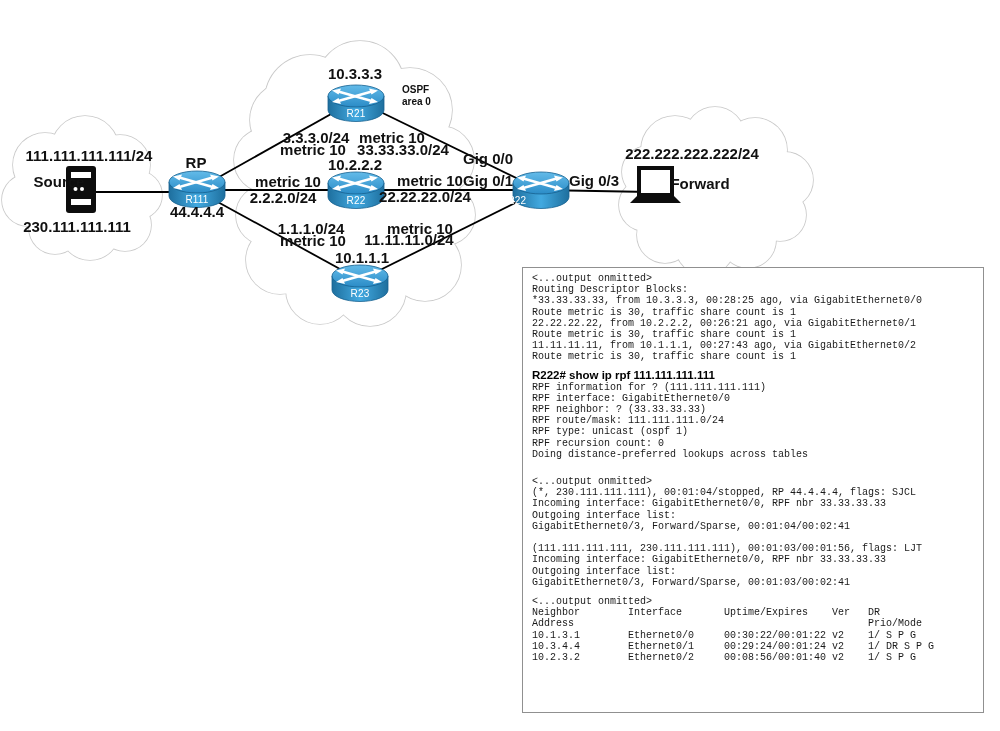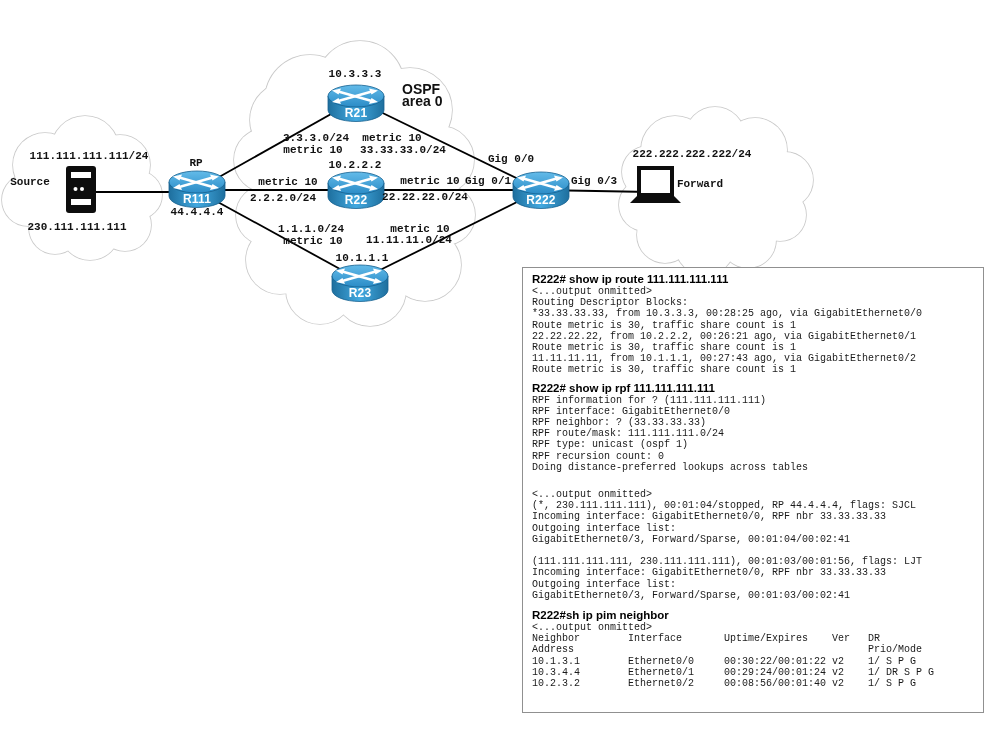--- a/index.html
+++ b/index.html
@@ -1,24 +1,24 @@
 <!DOCTYPE html>
 <html><head>
 <meta charset="utf-8">
 <style>
   html,body{margin:0;padding:0;background:#fff;}
   #page{position:relative;width:1000px;height:731px;background:#fff;overflow:hidden;
         font-family:"Liberation Sans",sans-serif;}
   svg{position:absolute;left:0;top:0;}
   .lbl{position:absolute;transform:translate(-50%,-50%);white-space:nowrap;
-       font-size:11px;font-weight:bold;color:#111;line-height:12px;font-family:Liberation Mono, monospace;}
-  .lbl-left{position:absolute;white-space:nowrap;font-size:14px;font-weight:bold;
+       font-size:15px;font-weight:bold;color:#111;line-height:12px;}
+  .lbl-left{position:absolute;white-space:nowrap;font-size:10px;font-weight:bold;
        color:#111;line-height:11.5px;transform:none;}
   .rname{position:absolute;transform:translate(-50%,-50%);white-space:nowrap;
-       font-size:12px;font-weight:bold;color:#fff;letter-spacing:.2px;}
+       font-size:10px;font-weight:normal;color:#fff;letter-spacing:.2px;}
   .console{position:absolute;left:522px;top:267px;width:462px;height:446px;
        box-sizing:border-box;background:#fff;border:1.5px solid #909090;
        padding:5px 6px 0 9px;overflow:hidden;}
   .sec .cmd{font-family:"Liberation Sans",sans-serif;font-size:11.5px;font-weight:bold;
        color:#000;line-height:13px;}
   .sec pre{margin:0;font-family:"Liberation Mono","DejaVu Sans Mono",monospace;
        font-size:10px;line-height:11.2px;color:#1a1a1a;white-space:pre;}
   .s2{margin-top:6px;} .s3{margin-top:16px;} .s4{margin-top:8px;}
 </style>
 </head>
@@ -165,24 +165,24 @@
     <use href="#router" x="326" y="84" width="60" height="40"></use>
     <use href="#router" x="326" y="171" width="60" height="40"></use>
     <use href="#router" x="330" y="264" width="60" height="40"></use>
     <use href="#router" x="511" y="171" width="60" height="40"></use>
   </svg>
 
   <div class="rname" style="left:197px;top:199px;">R111</div>
   <div class="rname" style="left:356px;top:113px;">R21</div>
   <div class="rname" style="left:356px;top:200px;">R22</div>
   <div class="rname" style="left:360px;top:293px;">R23</div>
-  <div class="rname" style="left:541px;top:200px;">R222</div>
+  <div class="rname" style="left:514px;top:200px;">R222</div>
 
   <div class="lbl" style="left:89px;top:156px;">111.111.111.111/24</div>
-  <div class="lbl" style="left:30px;top:182px;">Source</div>
+  <div class="lbl" style="left:59px;top:182px;">Source</div>
   <div class="lbl" style="left:77px;top:227px;">230.111.111.111</div>
   <div class="lbl" style="left:196px;top:163px;">RP</div>
   <div class="lbl" style="left:197px;top:212px;">44.4.4.4</div>
   <div class="lbl" style="left:355px;top:74px;">10.3.3.3</div>
   <div class="lbl-left" style="left:402px;top:84px;">
     <div>OSPF</div>
     <div>area 0</div>
   </div>
   <div class="lbl" style="left:316px;top:138px;">3.3.3.0/24</div>
   <div class="lbl" style="left:313px;top:150px;">metric 10</div>
@@ -191,29 +191,28 @@
   <div class="lbl" style="left:355px;top:165px;">10.2.2.2</div>
   <div class="lbl" style="left:288px;top:182px;">metric 10</div>
   <div class="lbl" style="left:283px;top:198px;">2.2.2.0/24</div>
   <div class="lbl" style="left:430px;top:181px;">metric 10</div>
   <div class="lbl" style="left:425px;top:197px;">22.22.22.0/24</div>
   <div class="lbl" style="left:311px;top:229px;">1.1.1.0/24</div>
   <div class="lbl" style="left:313px;top:241px;">metric 10</div>
   <div class="lbl" style="left:420px;top:229px;">metric 10</div>
   <div class="lbl" style="left:409px;top:240px;">11.11.11.0/24</div>
   <div class="lbl" style="left:362px;top:258px;">10.1.1.1</div>
-  <div class="lbl" style="left:511px;top:159px;">Gig 0/0</div>
+  <div class="lbl" style="left:488px;top:159px;">Gig 0/0</div>
   <div class="lbl" style="left:488px;top:181px;">Gig 0/1</div>
   <div class="lbl" style="left:594px;top:181px;">Gig 0/3</div>
   <div class="lbl" style="left:692px;top:154px;">222.222.222.222/24</div>
   <div class="lbl" style="left:700px;top:184px;">Forward</div>
 
   <div class="console">
     <div class="sec s1">
-      <div class="cmd">R222# show ip route 111.111.111.111</div>
       <pre>&lt;...output onmitted&gt;
 Routing Descriptor Blocks:
 *33.33.33.33, from 10.3.3.3, 00:28:25 ago, via GigabitEthernet0/0
 Route metric is 30, traffic share count is 1
 22.22.22.22, from 10.2.2.2, 00:26:21 ago, via GigabitEthernet0/1
 Route metric is 30, traffic share count is 1
 11.11.11.11, from 10.1.1.1, 00:27:43 ago, via GigabitEthernet0/2
 Route metric is 30, traffic share count is 1</pre>
     </div>
     <div class="sec s2">
@@ -232,21 +231,20 @@
 Incoming interface: GigabitEthernet0/0, RPF nbr 33.33.33.33
 Outgoing interface list:
 GigabitEthernet0/3, Forward/Sparse, 00:01:04/00:02:41
 
 (111.111.111.111, 230.111.111.111), 00:01:03/00:01:56, flags: LJT
 Incoming interface: GigabitEthernet0/0, RPF nbr 33.33.33.33
 Outgoing interface list:
 GigabitEthernet0/3, Forward/Sparse, 00:01:03/00:02:41</pre>
     </div>
     <div class="sec s4">
-      <div class="cmd">R222#sh ip pim neighbor</div>
       <pre>&lt;...output onmitted&gt;
 Neighbor        Interface       Uptime/Expires    Ver   DR
 Address                                                 Prio/Mode
 10.1.3.1        Ethernet0/0     00:30:22/00:01:22 v2    1/ S P G
 10.3.4.4        Ethernet0/1     00:29:24/00:01:24 v2    1/ DR S P G
 10.2.3.2        Ethernet0/2     00:08:56/00:01:40 v2    1/ S P G</pre>
     </div>
   </div>
 
 </div>

